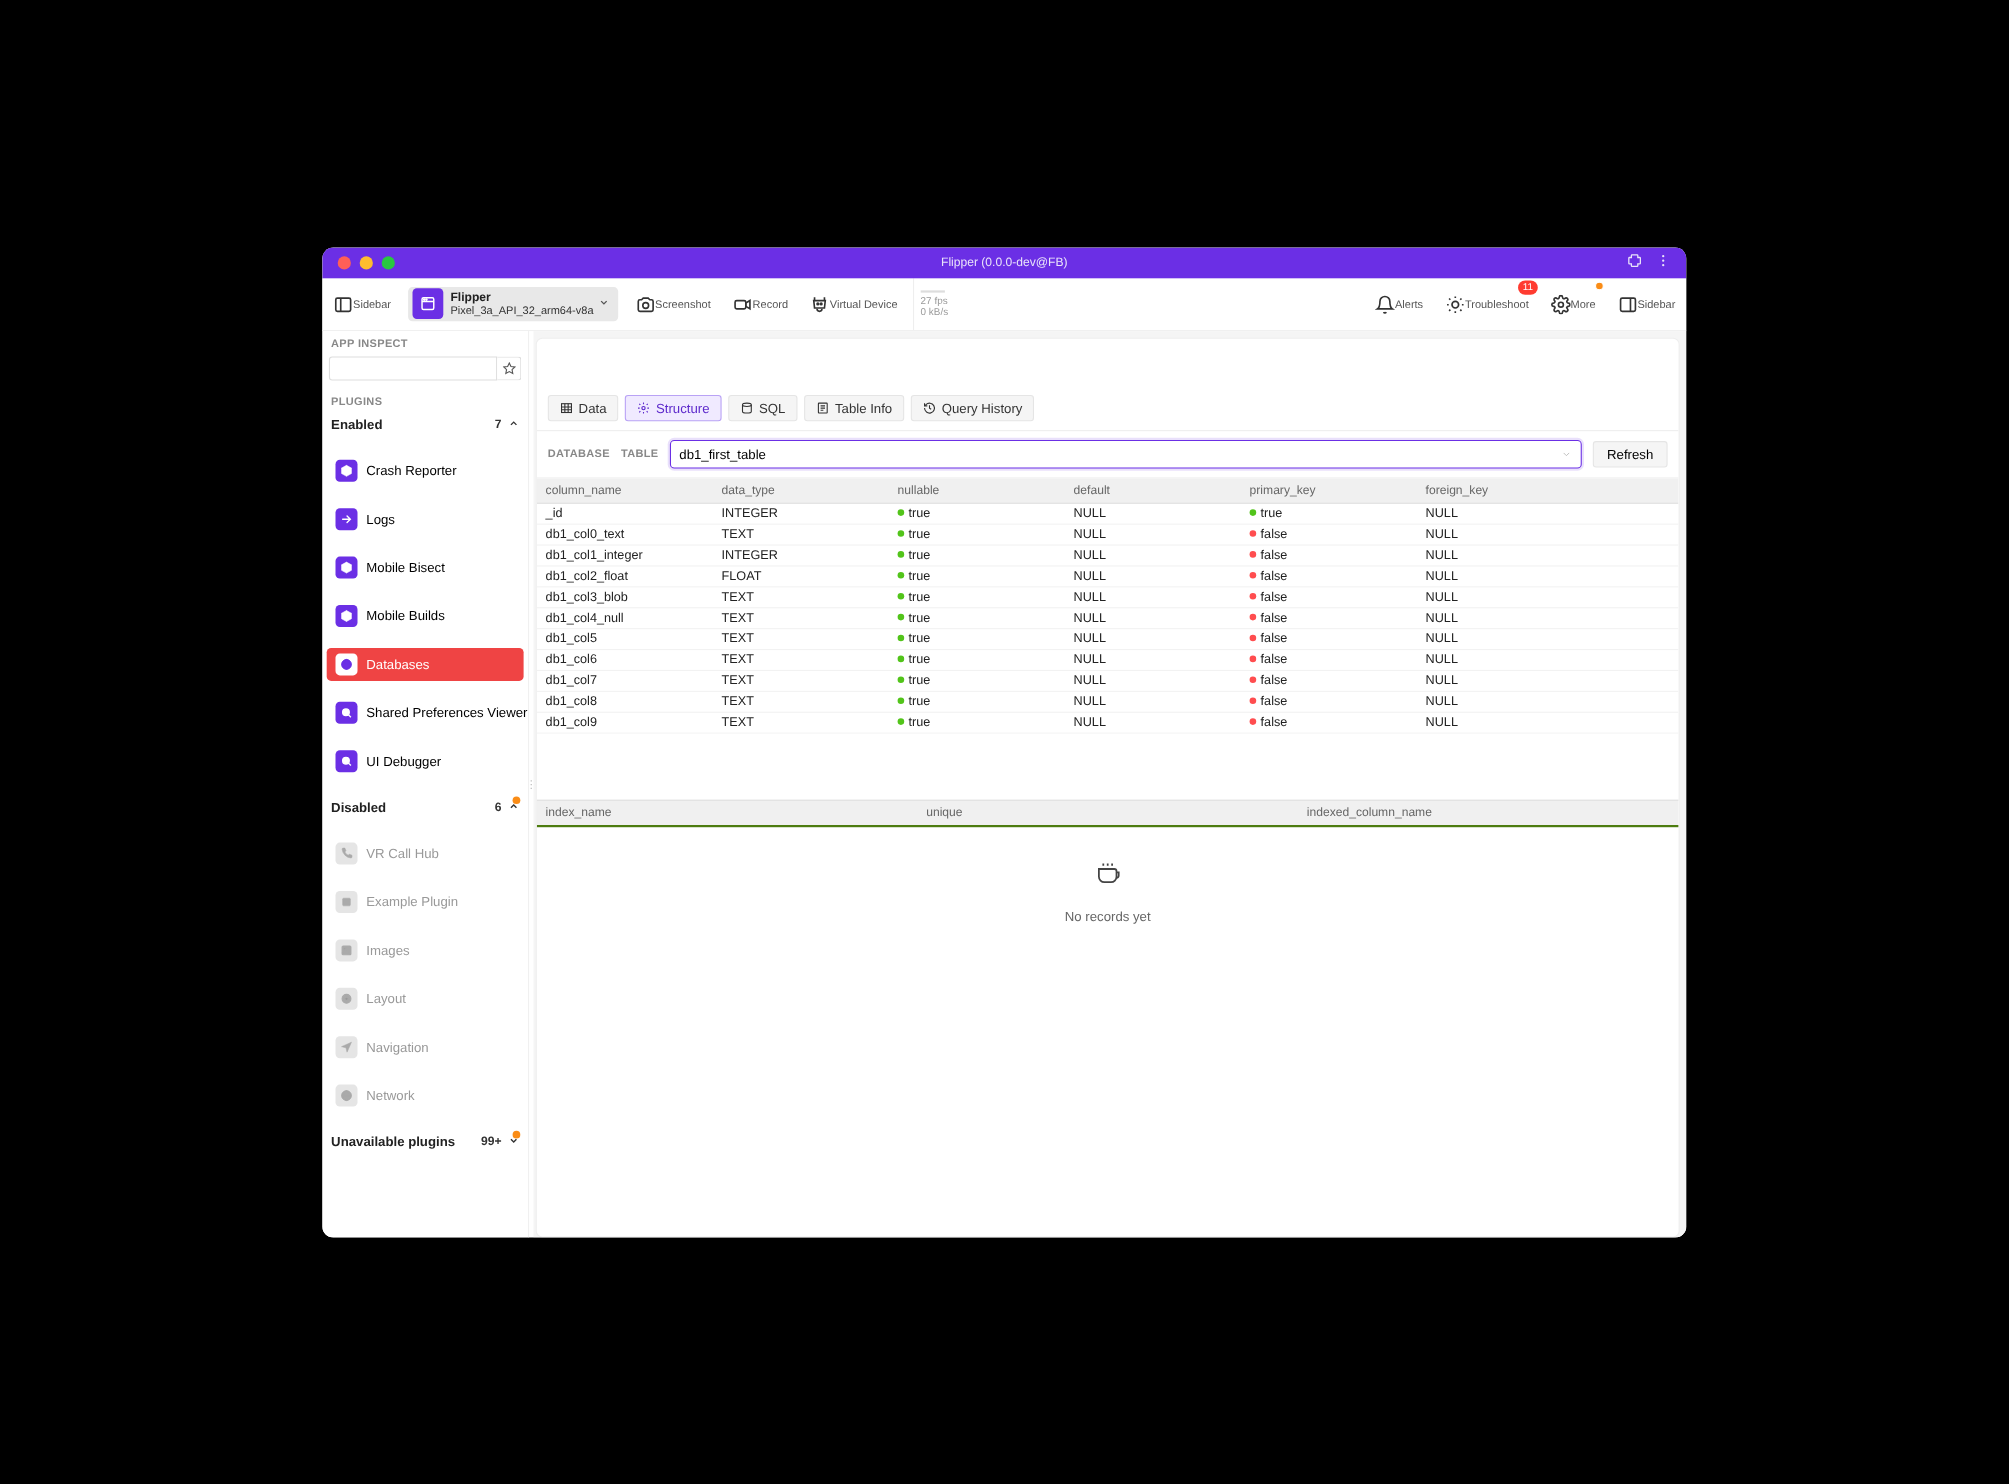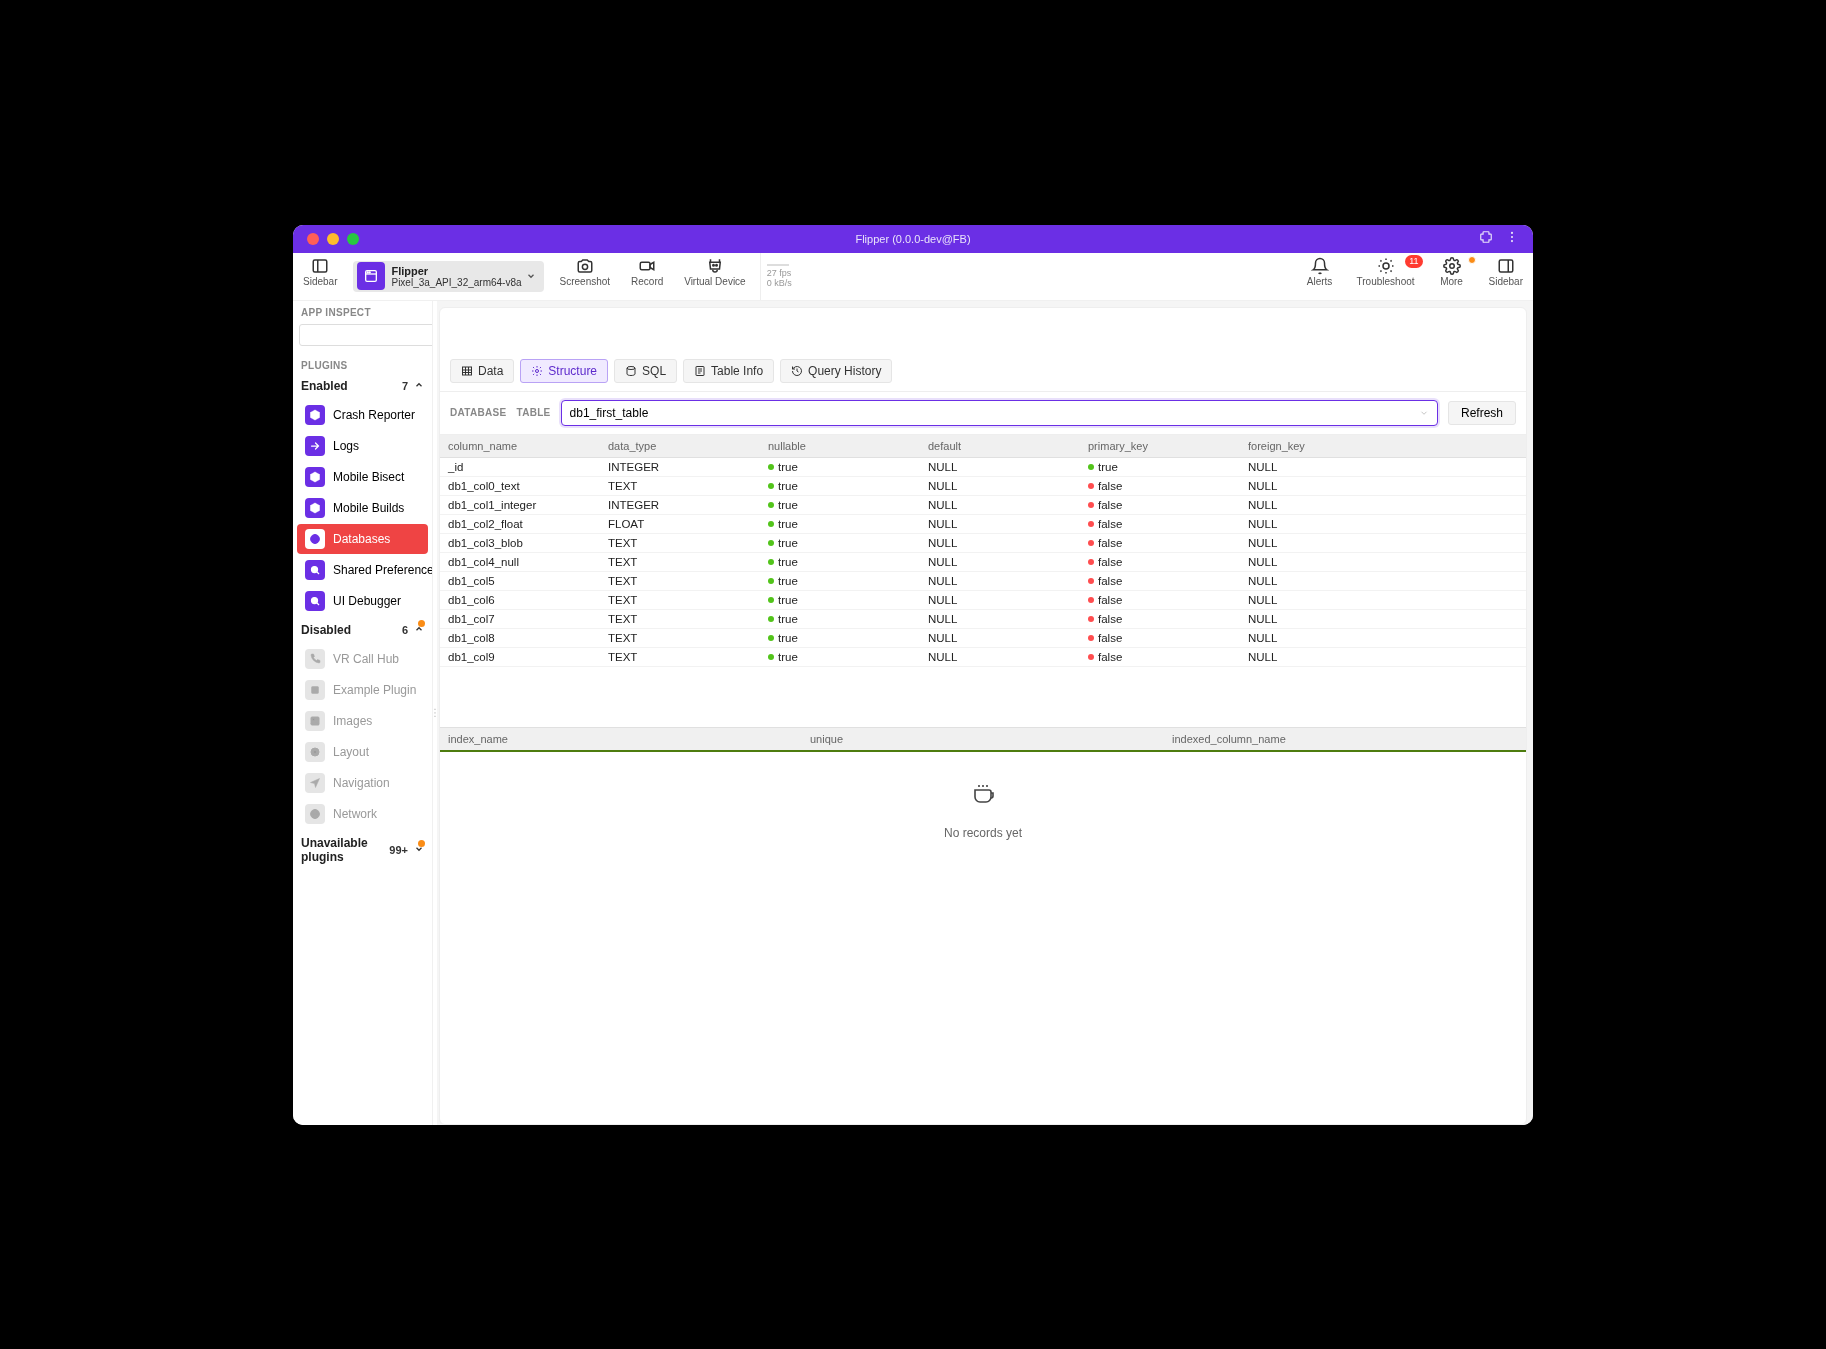--- a/index.html
+++ b/index.html
@@ -10,51 +10,51 @@
 .titlebar { height: 28px; background: #6b2fe5; display: flex; align-items: center; position: relative; color: #fff; font-size: 12px; }
 .traffic { display: flex; gap: 8px; padding-left: 14px; }
 .tl { width: 12px; height: 12px; border-radius: 50%; }
 .tl.r { background: #ff5f57; } .tl.y { background: #febc2e; } .tl.g { background: #28c840; }
 .title-center { position: absolute; left: 50%; transform: translateX(-50%); font-size: 11px; color: #e9e3fa; }
 .title-right { margin-left: auto; display: flex; gap: 12px; padding-right: 14px; }
 .title-right svg { width: 14px; height: 14px; }
 
 
 .toolbar { height: 48px; background: #fff; border-bottom: 1px solid #f0f0f0; display: flex; align-items: stretch; }
-.toolbtn { display: flex; flex-direction: column; align-items: center; justify-content: flex-start; padding: 4px 10px 2px; gap: 0; cursor: pointer; font-size: 10px; color: #555; min-width: 54px; position: relative; }
+.toolbtn { display: flex; align-items: center; justify-content: flex-start; padding: 4px 10px 2px; gap: 0; cursor: pointer; font-size: 10px; color: #555; min-width: 54px; position: relative; }
 .toolbtn svg { width: 18px; height: 18px; stroke: #333; }
 .toolbtn .lbl { margin-top: 1px; }
 .devsel { display: flex; align-items: center; background: #e8e8e8; border-radius: 4px; margin: 8px 6px; padding: 2px 8px 2px 4px; cursor: pointer; max-width: 200px; }
 .dev-icon { width: 28px; height: 28px; background: #6b2fe5; border-radius: 4px; display: flex; align-items: center; justify-content: center; margin-right: 6px; flex-shrink: 0; }
 .dev-text { display: flex; flex-direction: column; flex: 1; min-width: 0; overflow: hidden; }
 .dev-app { font-size: 11px; font-weight: 600; color: #222; }
 .dev-name { font-size: 10px; color: #333; white-space: nowrap; }
 .chev { margin-left: 4px; }
 .chev svg { width: 10px; height: 10px; }
 .stats { display: flex; flex-direction: column; justify-content: center; align-items: flex-start; padding: 4px 6px; font-size: 9px; color: #999; border-left: 1px solid #eee; margin-left: 4px; }
 .stats .bar { width: 22px; height: 2px; background: #ddd; margin-bottom: 2px; }
 .toolbar-spacer { flex: 1; }
 .badge-red { position: absolute; top: 2px; right: 2px; background: #ff3b30; color: #fff; font-size: 9px; border-radius: 8px; padding: 0 4px; min-width: 16px; text-align: center; line-height: 13px; }
 .badge-yellow { position: absolute; top: 3px; right: 3px; width: 8px; height: 8px; background: #fa8c16; border-radius: 50%; border: 1.5px solid #fff; }
 
 
 .body { flex: 1; display: flex; overflow: hidden; }
 
 
-.sidebar { width: 140px; background: #fff; border-right: 1px solid #f0f0f0; display: flex; flex-direction: column; font-size: 12px; overflow-y: auto; }
+.sidebar { width: 188px; background: #fff; border-right: 1px solid #f0f0f0; display: flex; flex-direction: column; font-size: 12px; overflow-y: auto; }
 .side-sect { padding: 6px 8px 2px; font-size: 10px; font-weight: 600; color: #888; letter-spacing: .3px; }
 .side-search { display: flex; margin: 4px 6px 8px; }
 .side-search input { flex: 1; border: 1px solid #ddd; border-radius: 3px 0 0 3px; height: 22px; font-size: 11px; padding: 0 4px; outline: none; }
 .side-search .starbtn { width: 22px; height: 22px; border: 1px solid #ddd; border-left: none; border-radius: 0 3px 3px 0; display: flex; align-items: center; justify-content: center; cursor: pointer; background: #fff; }
 .side-group { display: flex; align-items: center; justify-content: space-between; padding: 6px 8px; font-weight: 600; font-size: 12px; color: #222; cursor: pointer; }
 .side-group .right { display: flex; align-items: center; gap: 6px; }
 .side-group .count { font-size: 11px; color: #333; }
 .badge-dot { width: 7px; height: 7px; background: #fa8c16; border-radius: 50%; position: absolute; top: -3px; right: -1px; }
 .side-group .chev-wrap { position: relative; }
-.side-item { display: flex; align-items: center; gap: 8px; padding: 5px 8px; border-radius: 4px; margin: 1px 4px; cursor: pointer; }
+.side-item { display: flex; align-items: center; gap: 8px; padding: 5px 8px; border-radius: 4px; margin: 14px 4px; cursor: pointer; }
 .side-item.active { background: #ef4444; color: #fff; }
 .side-item.active .si-icon { background: #fff; }
 .side-item.active .si-icon svg { stroke: #6b2fe5; fill: #6b2fe5; }
 .side-item.disabled { color: #999; }
 .side-item.disabled .si-icon { background: #e5e5e5; }
 .side-item.disabled .si-icon svg { stroke: #aaa; fill: #aaa; }
 .si-icon { width: 20px; height: 20px; background: #6b2fe5; border-radius: 4px; display: flex; align-items: center; justify-content: center; flex-shrink: 0; }
 .si-icon svg { width: 12px; height: 12px; stroke: #fff; fill: #fff; }
 .si-label { font-size: 12px; white-space: nowrap; }
 

